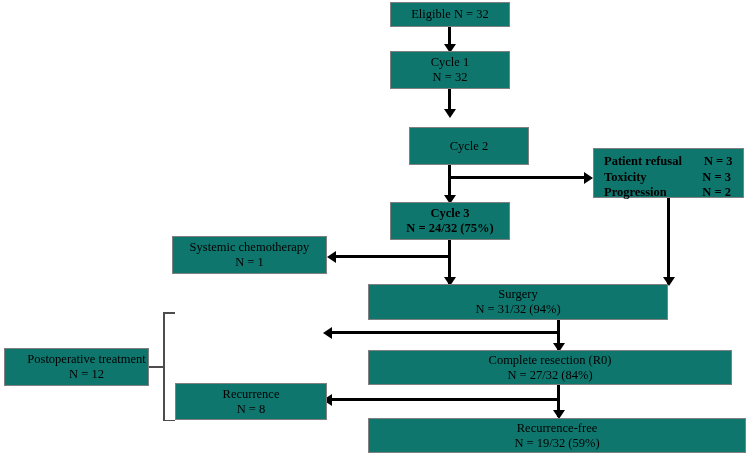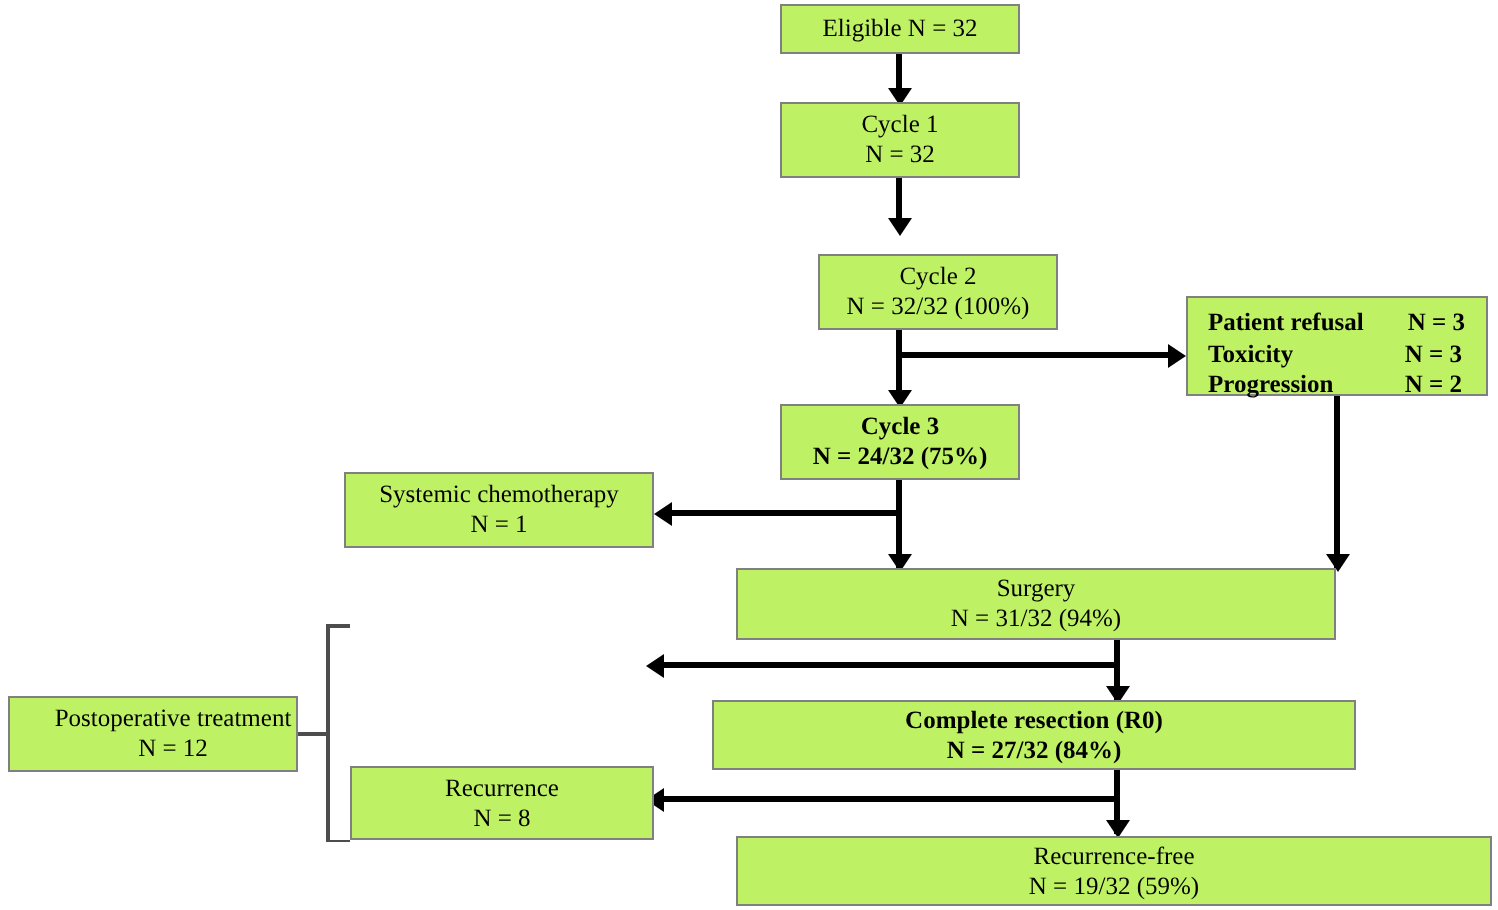--- a/index.html
+++ b/index.html
@@ -12,21 +12,21 @@
     width: 749px;
     height: 455px;
     background: #ffffff;
     font-family: "Liberation Serif", "DejaVu Serif", serif;
     overflow: hidden;
   }
   .node {
     position: absolute;
     box-sizing: border-box;
     border: 1px solid #808080;
-    background: #bef264;
+    background: #0f766e;
     display: flex;
     flex-direction: column;
     align-items: center;
     justify-content: center;
     text-align: center;
     color: #000000;
     font-size: 12.5px;
     line-height: 15px;
     z-index: 3;
   }
@@ -130,21 +130,20 @@
     <span class="ln">Eligible N = 32</span>
   </div>
 
   <div class="node" style="left:390px; top:51px; width:120px; height:38px;">
     <span class="ln">Cycle 1</span>
     <span class="ln">N = 32</span>
   </div>
 
   <div class="node" style="left:409px; top:127px; width:120px; height:38px;">
     <span class="ln">Cycle 2</span>
-    <span class="ln">N = 32/32 (100%)</span>
   </div>
 
   <div class="node" style="left:390px; top:202px; width:120px; height:38px;font-weight:bold;">
     <span class="ln">Cycle 3</span>
     <span class="ln">N = 24/32 (75%)</span>
   </div>
 
   <div class="node listbox" style="left:593px; top:148px; width:151px; height:50px;">
     <div class="row">
       <span class="lbl">Patient refusal</span>
@@ -164,21 +163,21 @@
     <span class="ln">Systemic chemotherapy</span>
     <span class="ln">N = 1</span>
   </div>
 
   <div class="node" style="left:368px; top:284px; width:300px; height:36px;">
     <span class="ln">Surgery</span>
     <span class="ln">N = 31/32 (94%)</span>
   </div>
 
 
-  <div class="node" style="left:356px; top:350px; width:322px; height:35px;font-weight:bold;">
+  <div class="node" style="left:368px; top:350px; width:364px; height:35px;">
     <span class="ln">Complete resection (R0)</span>
     <span class="ln">N = 27/32 (84%)</span>
   </div>
 
   <div class="node" style="left:175px; top:383px; width:152px; height:37px;">
     <span class="ln">Recurrence</span>
     <span class="ln">N = 8</span>
   </div>
 
   <div class="node" style="left:368px; top:418px; width:378px; height:35px;">

